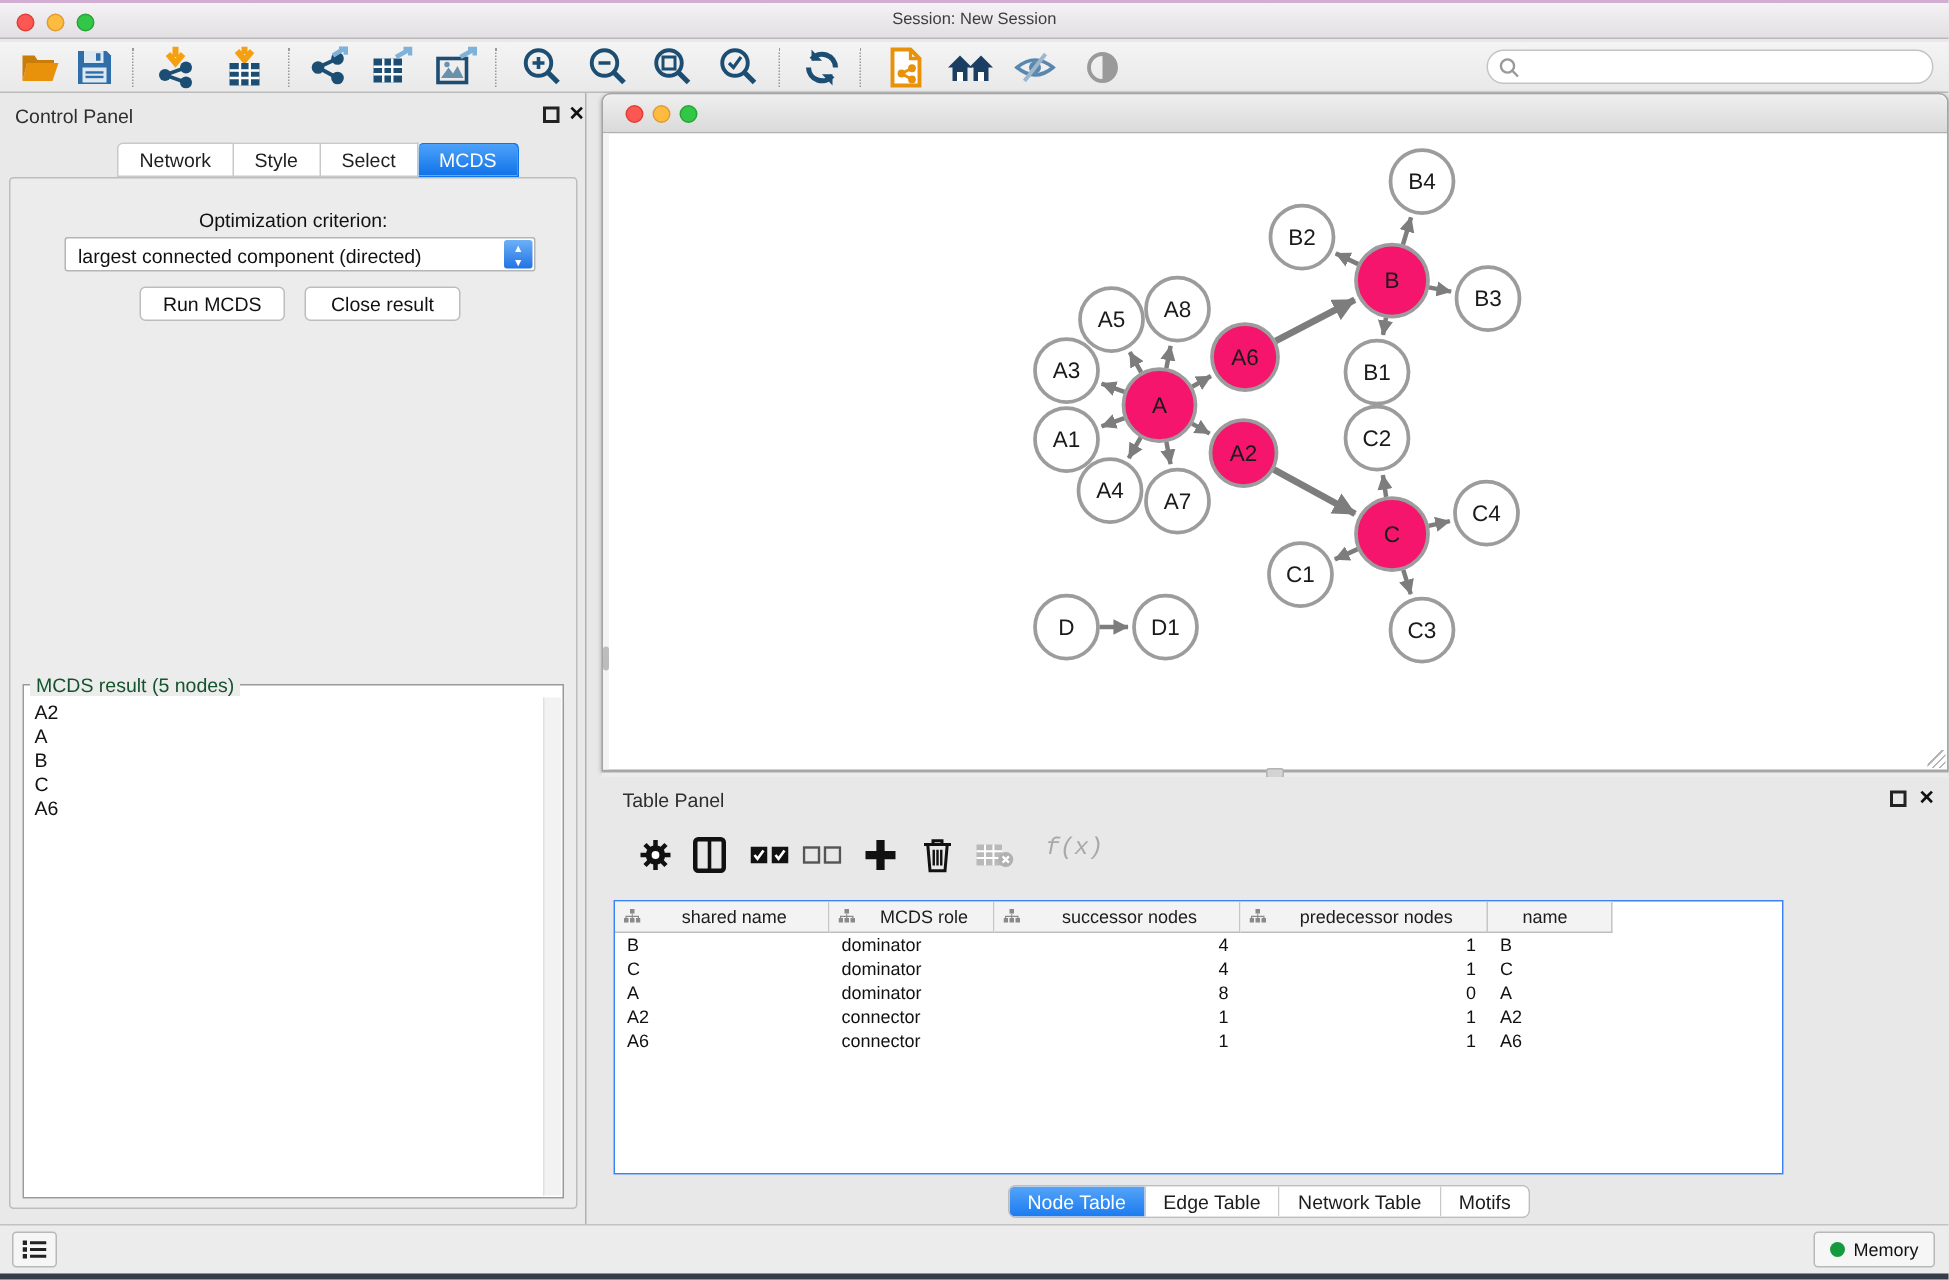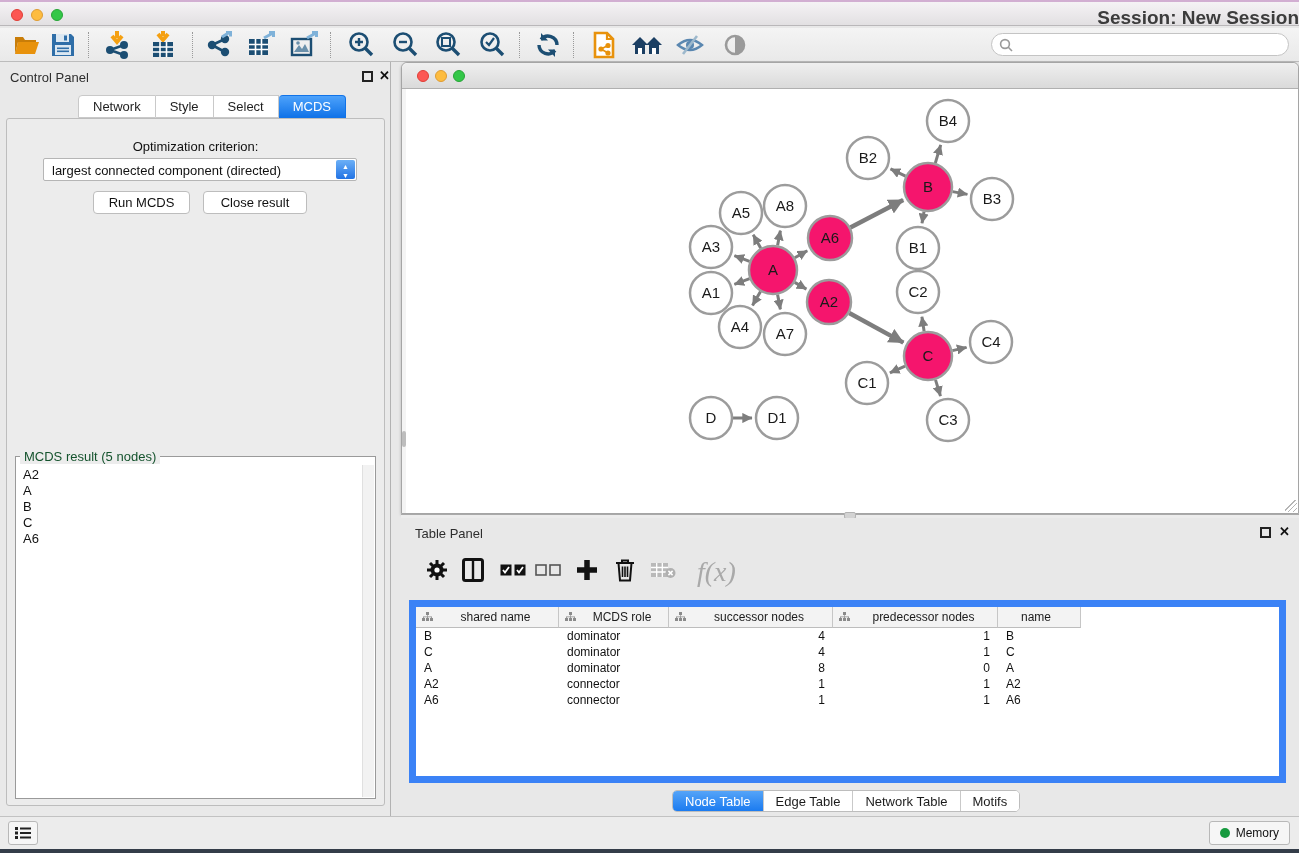--- a/index.html
+++ b/index.html
@@ -7,22 +7,22 @@
     font-family:"Liberation Sans", sans-serif; background:#e8e8e8; }
 
   
   #titlebar { position:absolute; left:0; top:0; width:1299px; height:26px;
     background:linear-gradient(#f5f2f5,#e2e0e2);
     border-top:2px solid #d2aed2; border-bottom:1px solid #b9b7b9; }
   .tl { position:absolute; top:7px; width:12px; height:12px; border-radius:50%; }
   #titlebar .t-red { left:11px; background:#fc5753; border:1px solid #df3e36;}
   #titlebar .t-yel { left:31px; background:#fdbc40; border:1px solid #de9c33;}
   #titlebar .t-grn { left:51px; background:#33c748; border:1px solid #27a437;}
-  #app-title { position:absolute; left:0; right:0; top:5px; text-align:right;
-    font-size:19px; color:#3c3c3c;font-weight:bold; }
+  #app-title { position:absolute; left:0; right:0; top:5px; text-align:center;
+    font-size:11px; color:#3c3c3c; }
 
   
   #main-toolbar { position:absolute; left:0; top:28px; width:1299px; height:34px;
     background:linear-gradient(#f4f4f4,#e9e9e9); border-bottom:1px solid #bcbcbc; }
   .tb-icon { position:absolute; top:3px; width:34px; height:28px; display:flex;
     align-items:center; justify-content:center; cursor:default; }
   .tb-sep { position:absolute; top:4px; width:0; height:26px;
     border-left:1px dotted #9a9a9a; }
   #search-wrap { position:absolute; right:10px; top:5px; width:298px; height:23px;
     background:#fff; border:1px solid #c4c4c4; border-radius:12px; }
@@ -102,24 +102,24 @@
 
   
   #table-panel { position:absolute; left:401px; top:518px; width:898px; height:298px;
     background:#e8e8e8; }
   #tp-title { position:absolute; left:14px; top:8px; font-size:13px; color:#2e2e2e; }
   #table-panel .panel-float { left:859px; top:9px; }
   #table-panel .panel-close { left:878px; top:6px; }
   #tp-toolbar { position:absolute; left:8px; top:30px; right:8px; height:44px; }
   .tp-icon { position:absolute; top:6px; width:32px; height:32px; display:flex;
     align-items:center; justify-content:center; }
-  #fx-label { position:absolute; left:288px; top:8px; font-family:Liberation Serif, serif;
-    font-style:italic; font-size:28px; color:#a9a9a9; }
-  #node-table { position:absolute; left:8px; top:82px; width:877px; height:183px;
-    background:#fff; border:7px solid #3b82f6; overflow:hidden; }
+  #fx-label { position:absolute; left:288px; top:8px; font-family:Liberation Mono, monospace;
+    font-style:italic; font-size:16px; color:#a9a9a9; }
+  #node-table { position:absolute; left:8px; top:82px; width:780px; height:183px;
+    background:#fff; border:1px solid #3b82f6; overflow:hidden; }
   #table-header { position:absolute; left:0; top:0; height:21px; display:flex; }
   .th-cell { height:21px; background:#f3f3f3; border-right:1px solid #c6c6c6;
     border-bottom:1px solid #bdbdbd; display:flex; align-items:center;
     font-size:12px; color:#1c1c1c; }
   .th-cell svg { margin:0 6px 0 6px; flex:none; }
   .th-label { flex:1; text-align:center; padding-right:6px; }
   #table-body { position:absolute; left:0; top:21px; right:0; bottom:0; }
   .tr { display:flex; height:16px; line-height:16px; font-size:12px; color:#111; }
   .td { padding:0 8px; white-space:nowrap; overflow:hidden; }
   #tp-tabs { position:absolute; left:271px; top:272px; height:22px; display:flex;

